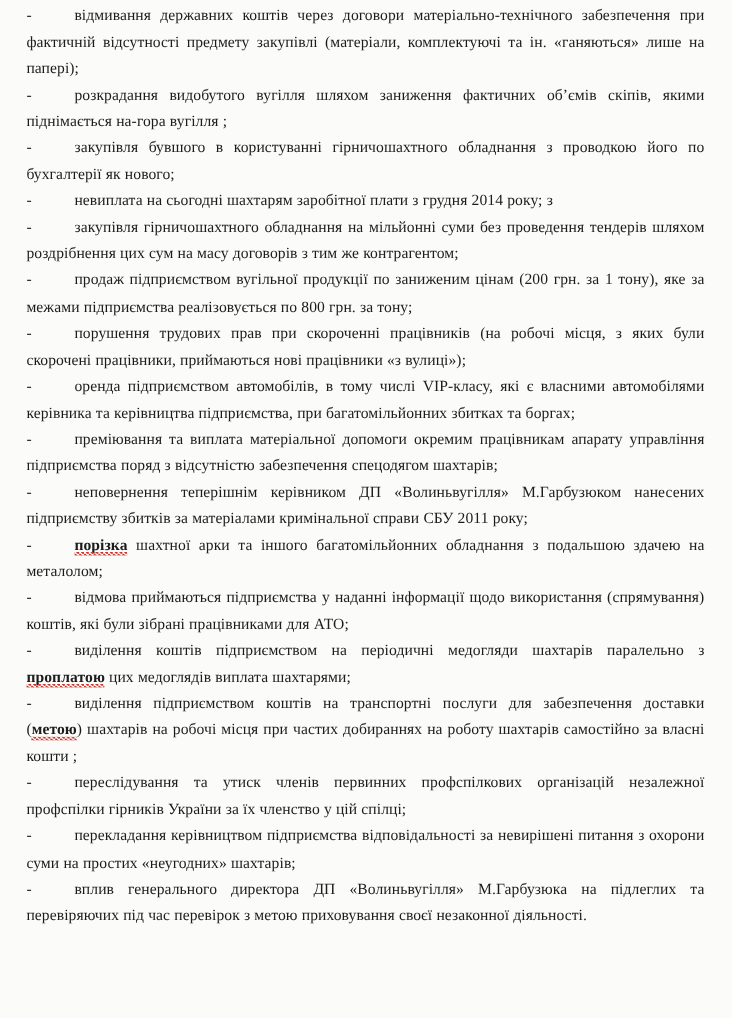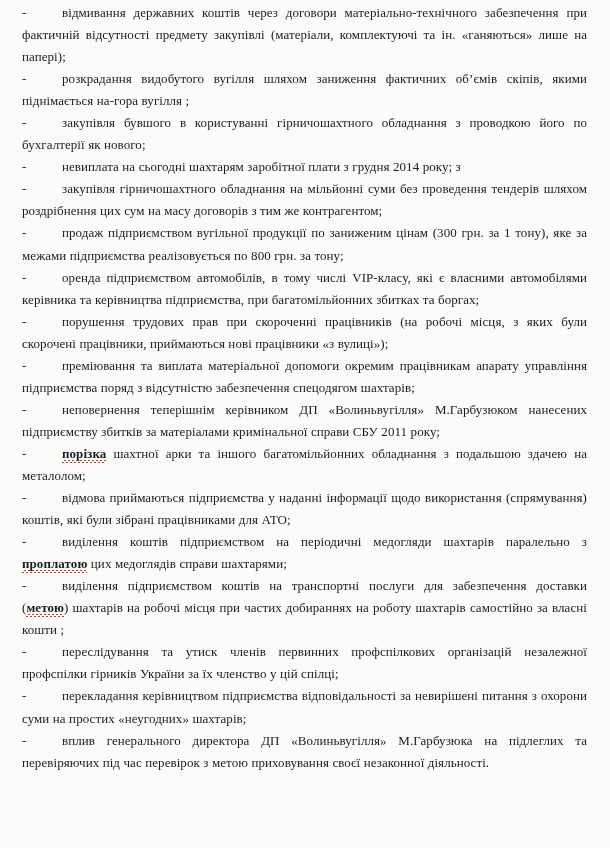--- a/index.html
+++ b/index.html
@@ -78,26 +78,26 @@
 </head>
 <body>
 
 <div class="page">
   <div id="body-content">
       <p class="para dash"><span class="bullet-dash">-</span><span>відмивання державних коштів через договори матеріально-технічного забезпечення при фактичній відсутності предмету закупівлі (матеріали, комплектуючі та ін. «ганяються» лише на папері);</span></p>
       <p class="para dash"><span class="bullet-dash">-</span><span>розкрадання видобутого вугілля шляхом заниження фактичних об’ємів скіпів, якими піднімається на-гора вугілля ;</span></p>
       <p class="para dash"><span class="bullet-dash">-</span><span>закупівля бувшого в користуванні гірничошахтного обладнання з проводкою його по бухгалтерії як нового;</span></p>
       <p class="para dash"><span class="bullet-dash">-</span><span>невиплата на сьогодні шахтарям заробітної плати з грудня 2014 року; з</span></p>
       <p class="para dash"><span class="bullet-dash">-</span><span>закупівля гірничошахтного обладнання на мільйонні суми без проведення тендерів шляхом роздрібнення цих сум на масу договорів з тим же контрагентом;</span></p>
-      <p class="para dash"><span class="bullet-dash">-</span><span>продаж підприємством вугільної продукції по заниженим цінам (300 грн. за 1 тону), яке за межами підприємства реалізовується по 800 грн. за тону;</span></p>
+      <p class="para dash"><span class="bullet-dash">-</span><span>продаж підприємством вугільної продукції по заниженим цінам (200 грн. за 1 тону), яке за межами підприємства реалізовується по 800 грн. за тону;</span></p>
+      <p class="para dash"><span class="bullet-dash">-</span><span>порушення трудових прав при скороченні працівників (на робочі місця, з яких були скорочені працівники, приймаються нові працівники «з вулиці»);</span></p>
       <p class="para dash"><span class="bullet-dash">-</span><span>оренда підприємством автомобілів, в тому числі VIP-класу, які є власними автомобілями керівника та керівництва підприємства, при багатомільйонних збитках та боргах;</span></p>
-      <p class="para dash"><span class="bullet-dash">-</span><span>порушення трудових прав при скороченні працівників (на робочі місця, з яких були скорочені працівники, приймаються нові працівники «з вулиці»);</span></p>
       <p class="para dash"><span class="bullet-dash">-</span><span>преміювання та виплата матеріальної допомоги окремим працівникам апарату управління підприємства поряд з відсутністю забезпечення спецодягом шахтарів;</span></p>
       <p class="para dash"><span class="bullet-dash">-</span><span>неповернення теперішнім керівником ДП «Волиньвугілля» М.Гарбузюком нанесених підприємству збитків за матеріалами кримінальної справи СБУ 2011 року;</span></p>
       <p class="para dash"><span class="bullet-dash">-</span><span class="misspell">порізка</span><span> шахтної арки та іншого багатомільйонних обладнання з подальшою здачею на металолом;</span></p>
       <p class="para dash"><span class="bullet-dash">-</span><span>відмова приймаються підприємства у наданні інформації щодо використання (спрямування) коштів, які були зібрані працівниками для АТО;</span></p>
-      <p class="para dash"><span class="bullet-dash">-</span><span>виділення коштів підприємством на періодичні медогляди шахтарів паралельно з </span><span class="misspell">проплатою</span><span> цих медоглядів справи шахтарями;</span></p>
+      <p class="para dash"><span class="bullet-dash">-</span><span>виділення коштів підприємством на періодичні медогляди шахтарів паралельно з </span><span class="misspell">проплатою</span><span> цих медоглядів виплата шахтарями;</span></p>
       <p class="para dash"><span class="bullet-dash">-</span><span>виділення підприємством коштів на транспортні послуги для забезпечення доставки (</span><span class="misspell">метою</span><span>) шахтарів на робочі місця при частих добираннях на роботу шахтарів самостійно за власні кошти ;</span></p>
       <p class="para dash"><span class="bullet-dash">-</span><span>переслідування та утиск членів первинних профспілкових організацій незалежної профспілки гірників України за їх членство у цій спілці;</span></p>
       <p class="para dash"><span class="bullet-dash">-</span><span>перекладання керівництвом підприємства відповідальності за невирішені питання з охорони суми на простих «неугодних» шахтарів;</span></p>
       <p class="para dash"><span class="bullet-dash">-</span><span>вплив генерального директора ДП «Волиньвугілля» М.Гарбузюка на підлеглих та перевіряючих під час перевірок з метою приховування  своєї незаконної діяльності.</span></p>
     </div>
 </div>
 
 </body></html>

